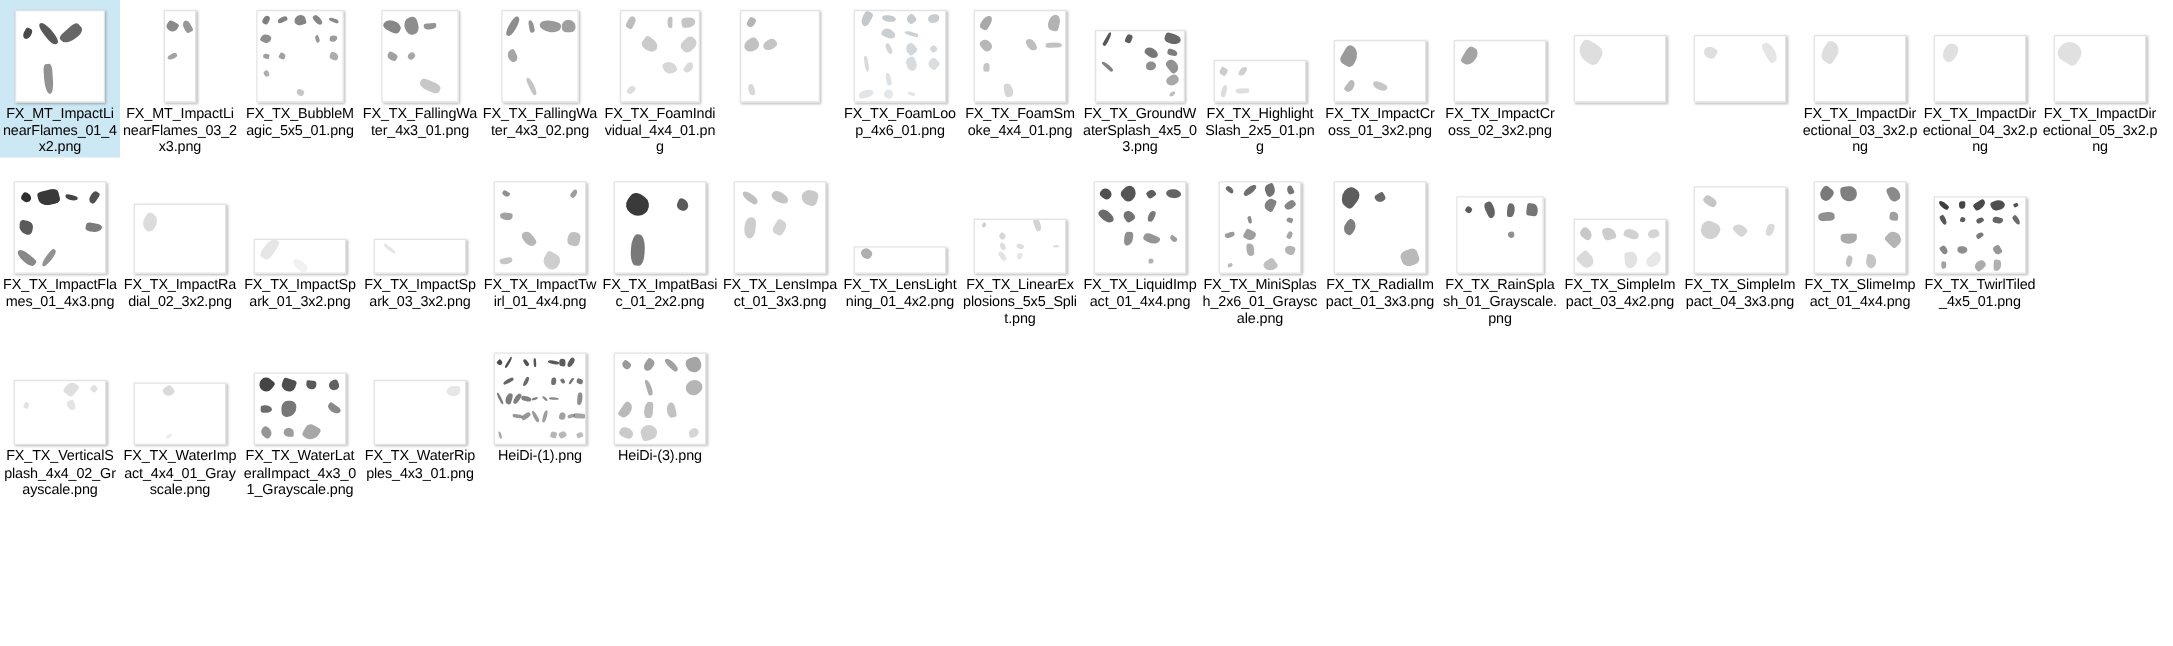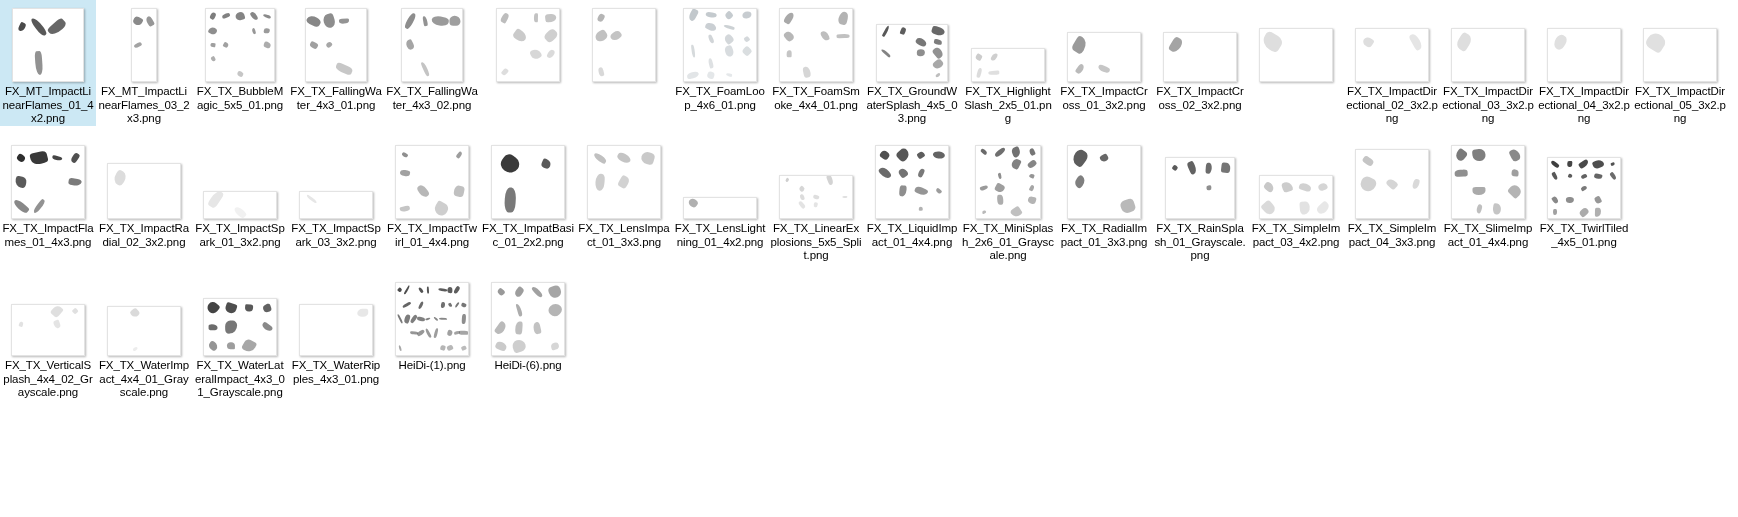--- a/index.html
+++ b/index.html
@@ -298,20 +298,21 @@
               </div>
               <div class="cell">
                 <div class="blob" style="width: 5.2px; height: 7px; background: rgb(189, 189, 189); opacity: 0.52; border-radius: 46% 26% 50% 23%; transform: translate(-50%, -50%) rotate(41deg);"></div>
               </div>
               <div class="cell"></div>
               <div class="cell"></div>
               <div class="cell"></div>
             </div>
           </div>
         </div>
+        <div class="file-label">FX_TX_FoamIndividual_4x4_01.png</div>
       </div>
       <div class="file-item">
         <div class="thumb-wrap">
           <div class="thumb" style="width: 64px; height: 74px;">
             <div class="cells" style="grid-template-columns: repeat(4, 1fr); grid-template-rows: repeat(4, 1fr);">
               <div class="cell">
                 <div class="blob" style="width: 5.9px; height: 7.8px; background: rgb(181, 181, 181); opacity: 1; border-radius: 54% 46% 35% 37%; transform: translate(-50%, -50%) rotate(209deg);"></div>
               </div>
               <div class="cell"></div>
               <div class="cell"></div>
@@ -582,21 +583,20 @@
               <div class="cell"></div>
               <div class="cell">
                 <div class="blob" style="width: 8px; height: 16.7px; background: rgb(222, 222, 222); opacity: 0.79; border-radius: 50% 25% 29% 52%; transform: translate(-50%, -50%) rotate(151deg);"></div>
               </div>
               <div class="cell"></div>
               <div class="cell"></div>
               <div class="cell"></div>
             </div>
           </div>
         </div>
-        <div class="file-label">FX_TX_ImpactDirectional_02_3x2.png</div>
       </div>
       <div class="file-item">
         <div class="thumb-wrap">
           <div class="thumb" style="width: 74px; height: 54px;">
             <div class="cells" style="grid-template-columns: repeat(3, 1fr); grid-template-rows: repeat(2, 1fr);">
               <div class="cell">
                 <div class="blob" style="width: 16.6px; height: 12px; background: rgb(222, 222, 222); opacity: 1; border-radius: 49% 27% 51% 21%; transform: translate(-50%, -50%) rotate(302deg);"></div>
               </div>
               <div class="cell"></div>
               <div class="cell"></div>
@@ -1515,16 +1515,16 @@
               <div class="cell">
                 <div class="blob" style="width: 12.8px; height: 12.1px; background: rgb(153, 153, 153); opacity: 0.48; border-radius: 60% 69% 57% 31%; transform: translate(-50%, -50%) rotate(342deg);"></div>
               </div>
               <div class="cell"></div>
               <div class="cell">
                 <div class="blob" style="width: 7.3px; height: 8.1px; background: rgb(153, 153, 153); opacity: 0.4; border-radius: 20% 54% 44% 53%; transform: translate(-50%, -50%) rotate(253deg);"></div>
               </div>
             </div>
           </div>
         </div>
-        <div class="file-label">HeiDi-(6).png</div>
+        <div class="file-label">HeiDi-(3).png</div>
       </div>
     </div>
   </div>
 
 </body></html>

